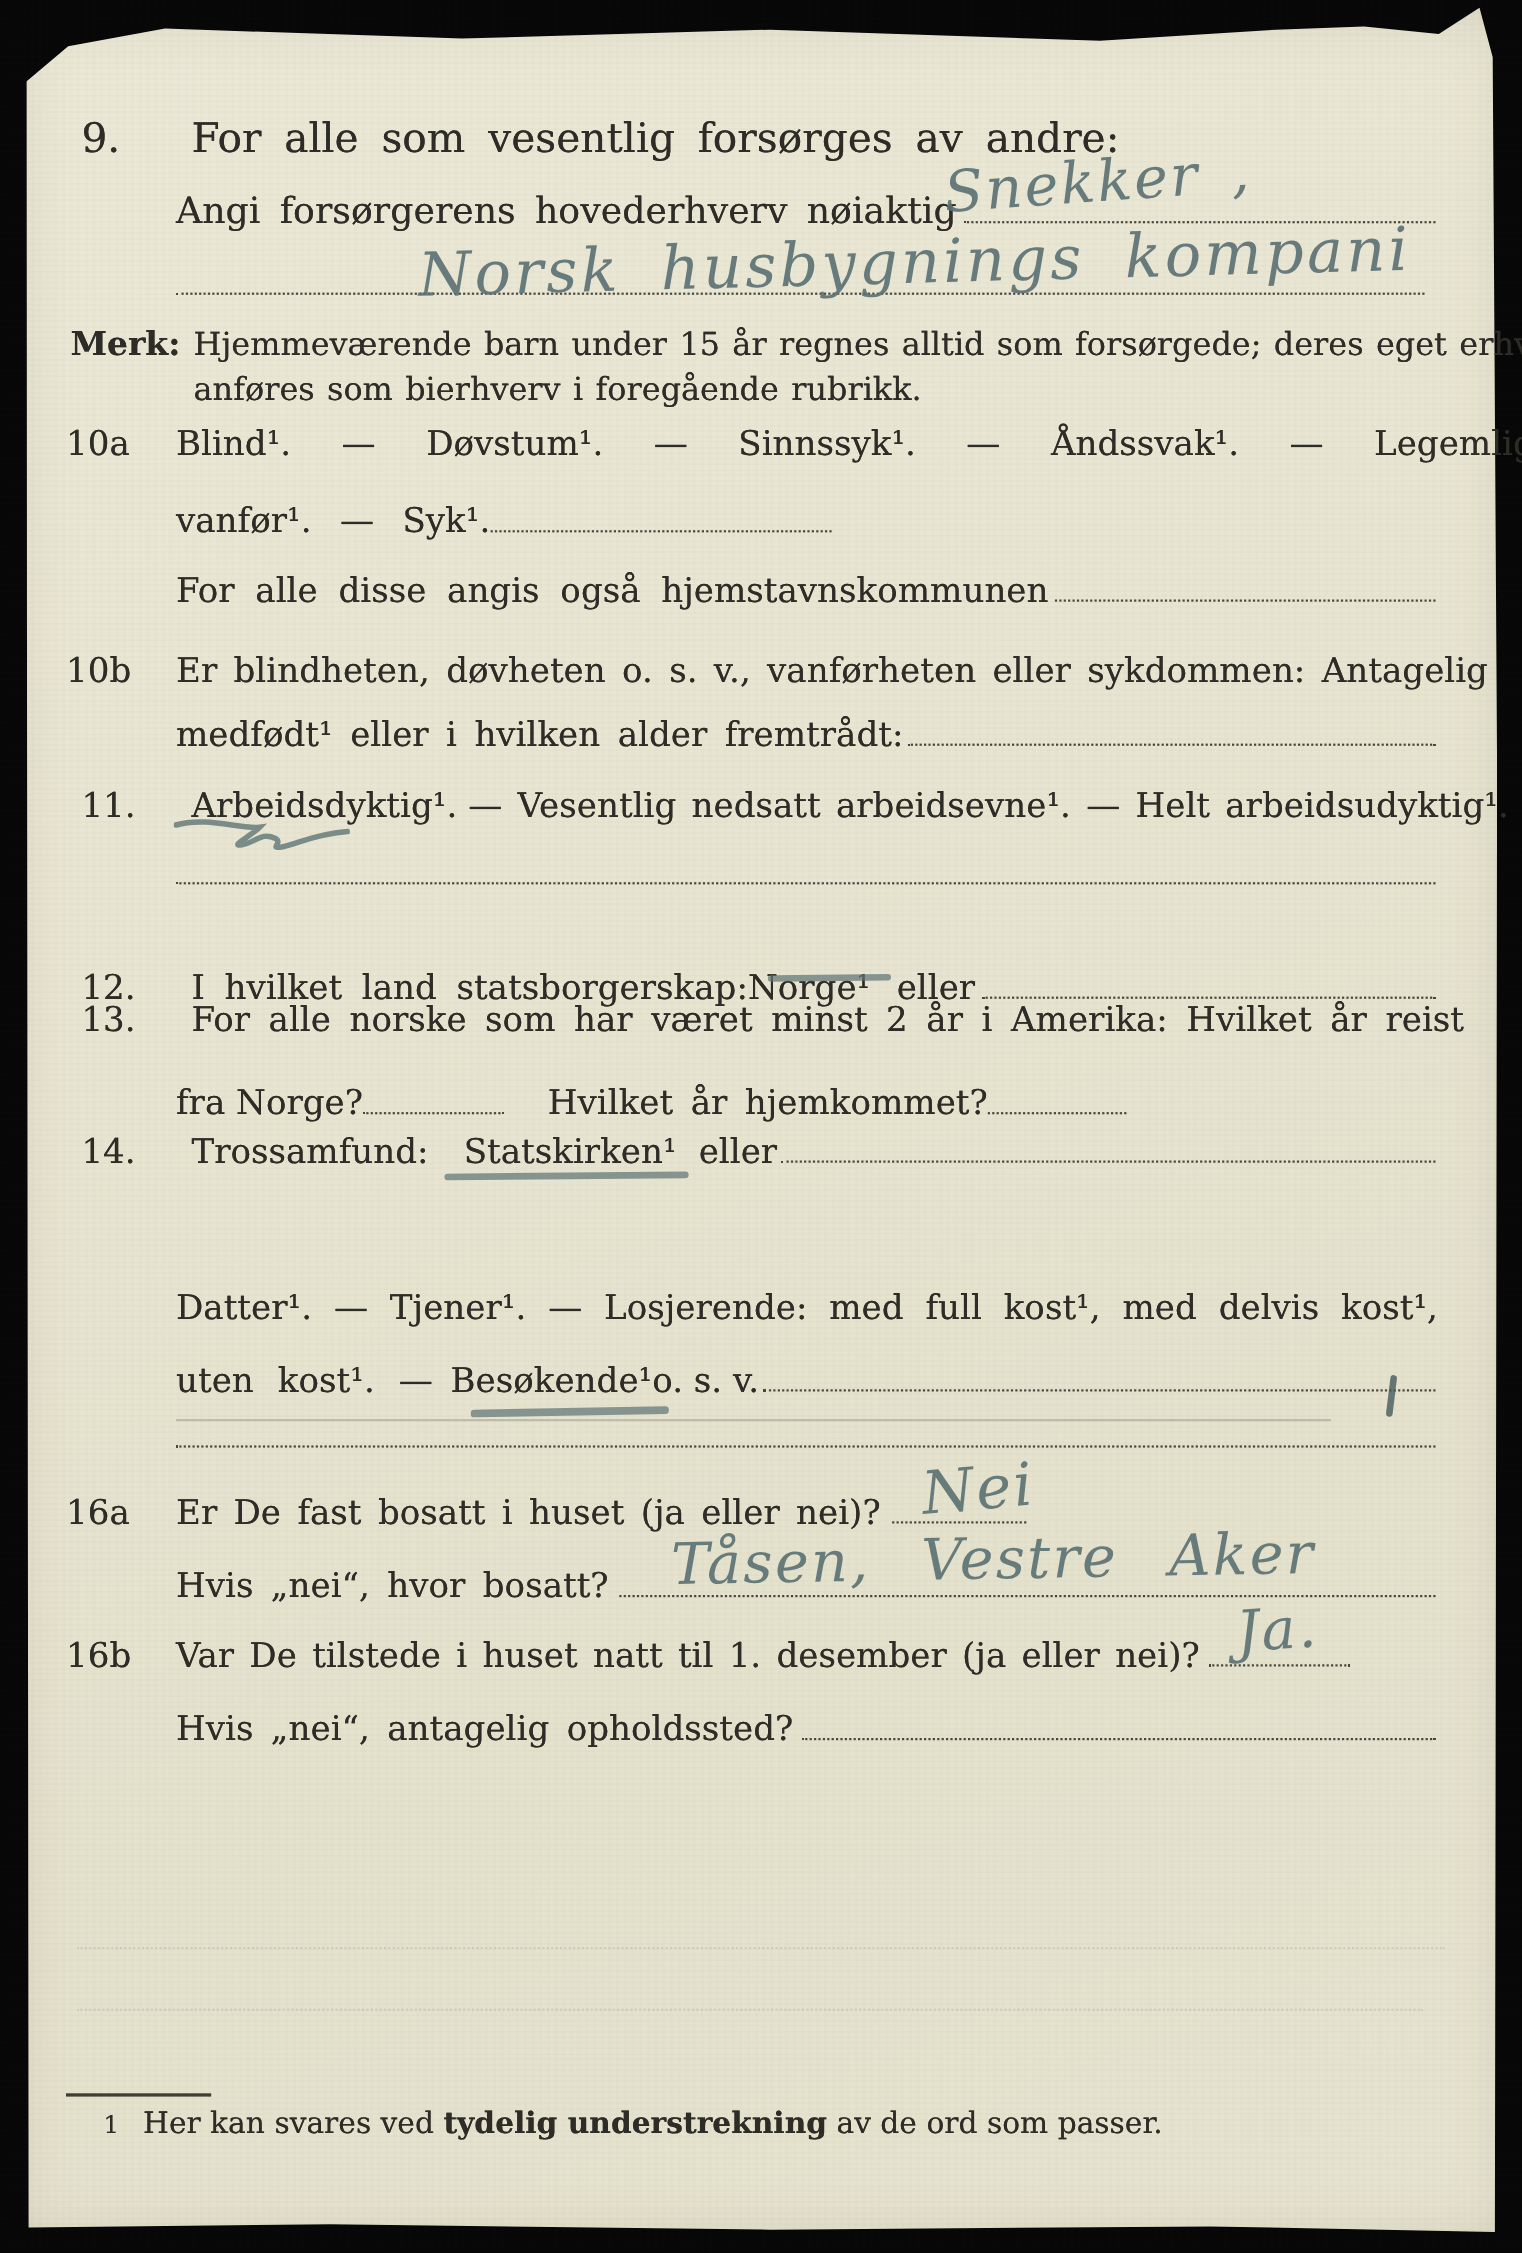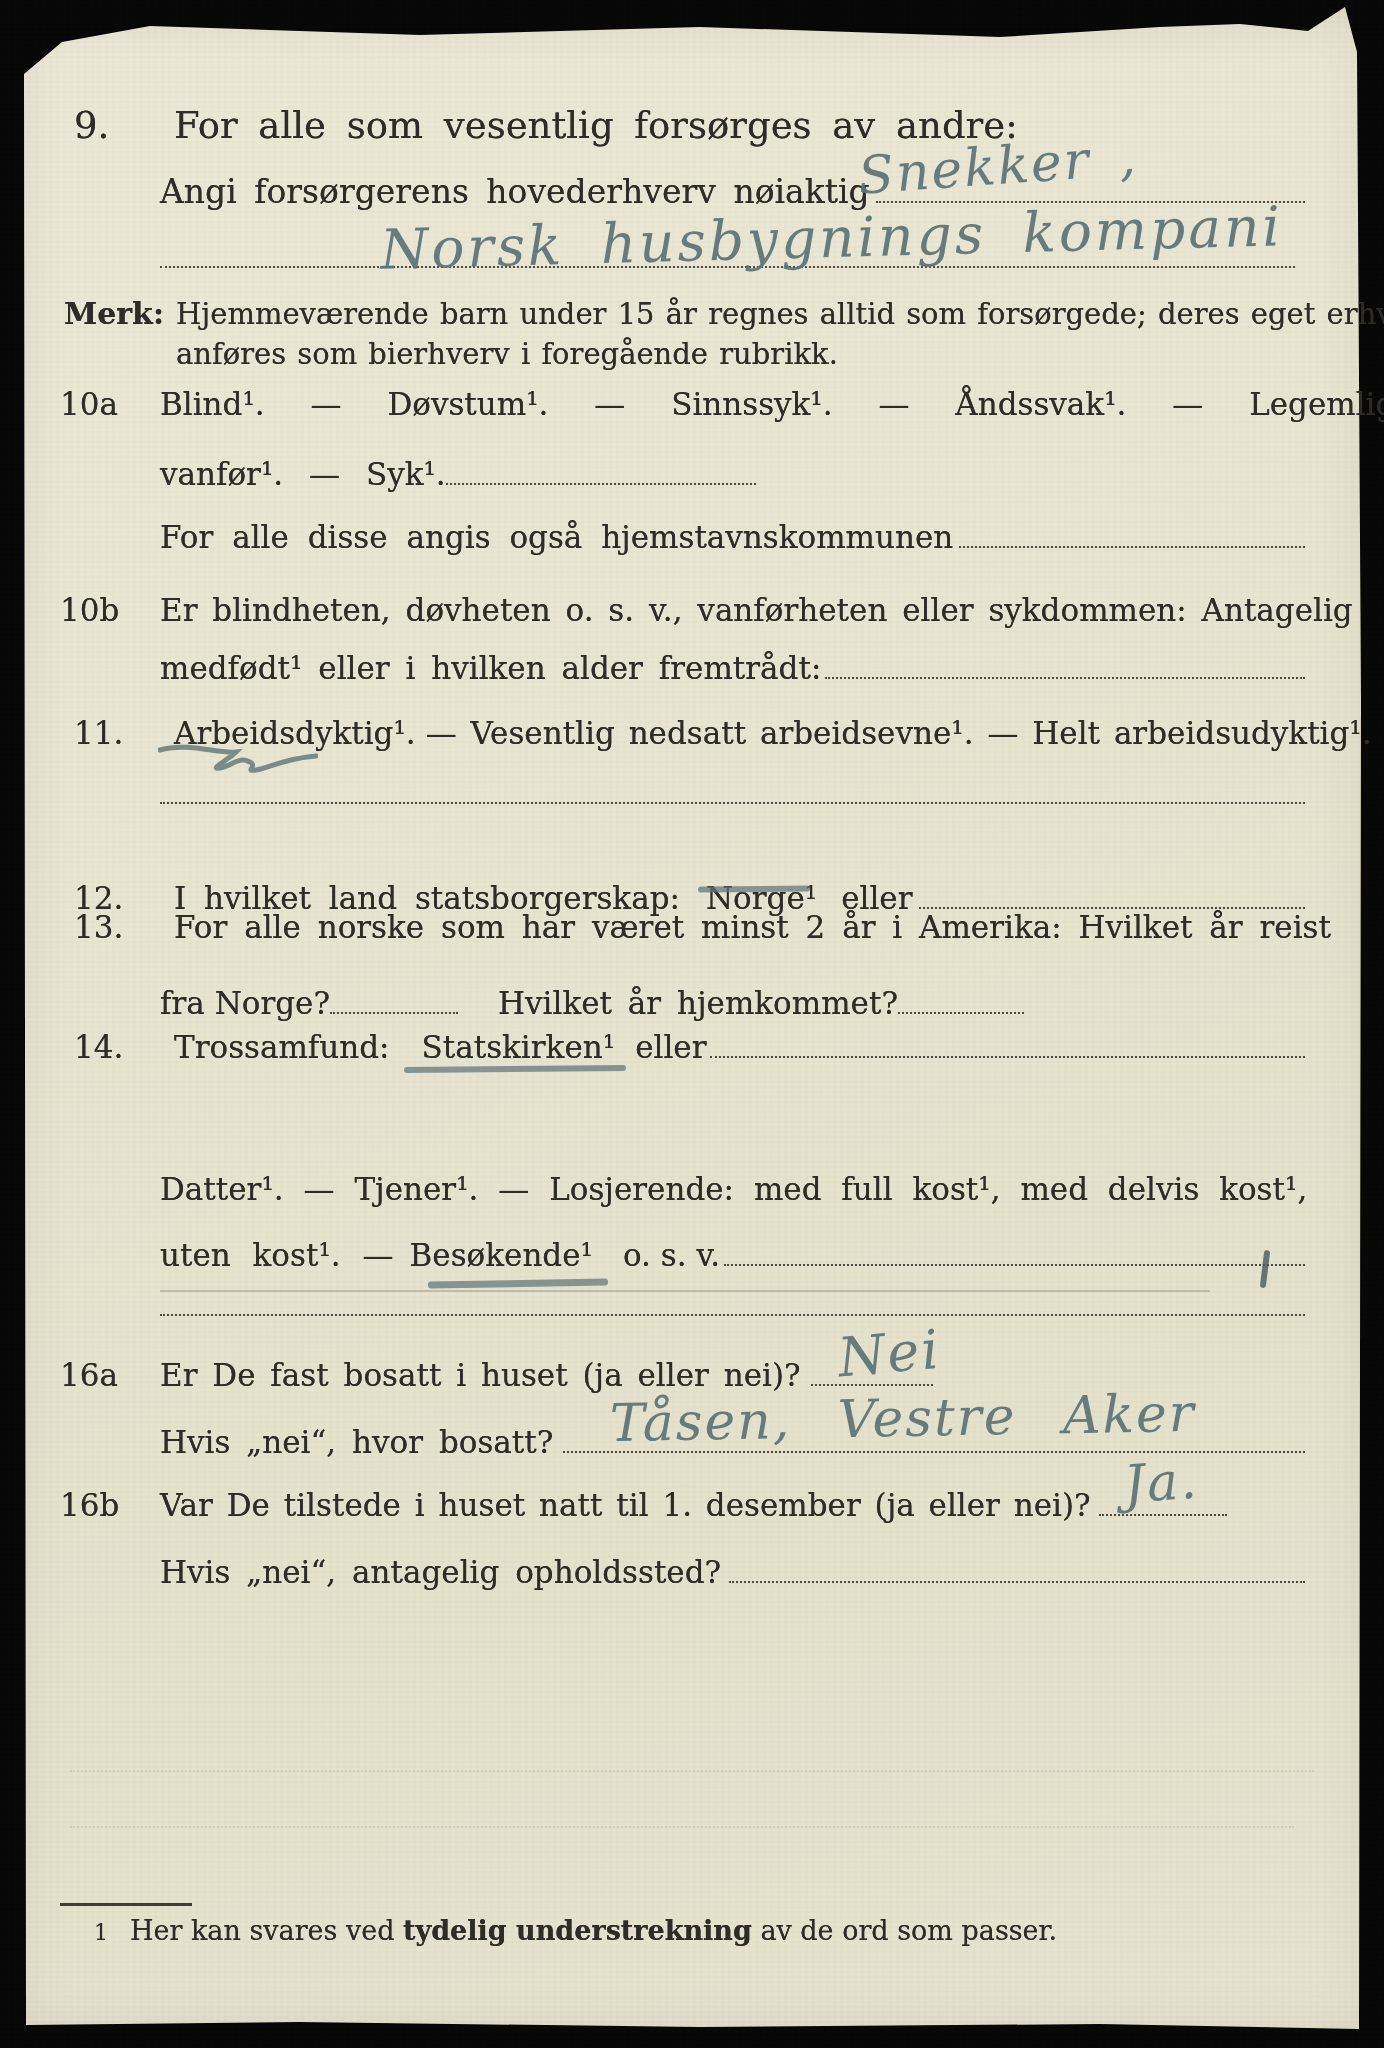--- a/index.html
+++ b/index.html
@@ -99,21 +99,21 @@
   </div>
   <svg style="position:absolute;left:158px;top:740px" width="160" height="34" viewBox="0 0 160 34">
     <path d="M2 10 C 30 2, 60 14, 78 12 C 70 20, 50 30, 62 28 C 74 26, 80 16, 92 22 C 100 26, 86 32, 98 30 C 112 27, 130 18, 158 16" fill="none" stroke="rgba(95,117,118,.8)" stroke-width="5" stroke-linecap="round"></path>
   </svg>
 
   <div style="position:absolute;left:160px;right:79px;top:776px;height:26px;border-bottom:2.5px dotted rgba(52,50,42,.88)"></div>
 
   <div class="row" style="top:880px">
     <span class="num numpad">12.</span>
     <span style="word-spacing:8px">I hvilket land statsborgerskap:</span>
-    <span style="margin-left:26px">Norge¹</span>
+    <span style="">Norge¹</span>
     <span style="margin-left:24px">eller</span>
     <span class="dots" style="margin-left:6px"></span>
   </div>
   <div class="hand-ul" style="left:698px;top:886px;width:112px;height:6px;transform:rotate(-.6deg)"></div>
 
   <div class="row" style="top:909px">
     <span class="num numpad">13.</span>
     <span style="word-spacing:7px">For alle norske som har været minst 2 år i Amerika: Hvilket år reist</span>
   </div>
   <div class="row" style="top:985px">
@@ -136,21 +136,21 @@
   <div class="hand-ul" style="left:404px;top:1066px;width:222px;height:6px;transform:rotate(-.5deg)"></div>
 
   <div class="row" style="top:1171px">
     <span class="indent"></span>
     <span style="word-spacing:10px">Datter¹. — Tjener¹. — Losjerende: med full kost¹, med delvis kost¹,</span>
   </div>
   <div class="row" style="top:1237px">
     <span class="indent"></span>
     <span style="word-spacing:12px">uten kost¹. —</span>
     <span style="margin-left:16px">Besøkende¹</span>
-    <span style="margin-left:30px">o. s. v.</span>
+    <span style="margin-left:0">o. s. v.</span>
     <span class="dots" style="margin-left:4px"></span>
   </div>
   <div class="hand-ul" style="left:428px;top:1280px;width:180px;height:7px;transform:rotate(-1deg)"></div>
   <div class="mark" style="left:1262px;top:1250px;width:6px;height:38px;transform:rotate(7deg);border-radius:3px"></div>
 
   <div class="faint" style="left:160px;width:1050px;top:1272px;height:18px"></div>
   <div style="position:absolute;left:160px;right:79px;top:1288px;height:26px;border-bottom:2.5px dotted rgba(52,50,42,.88)"></div>
 
   <div class="row" style="top:1357px">
     <span class="num">16a</span>

